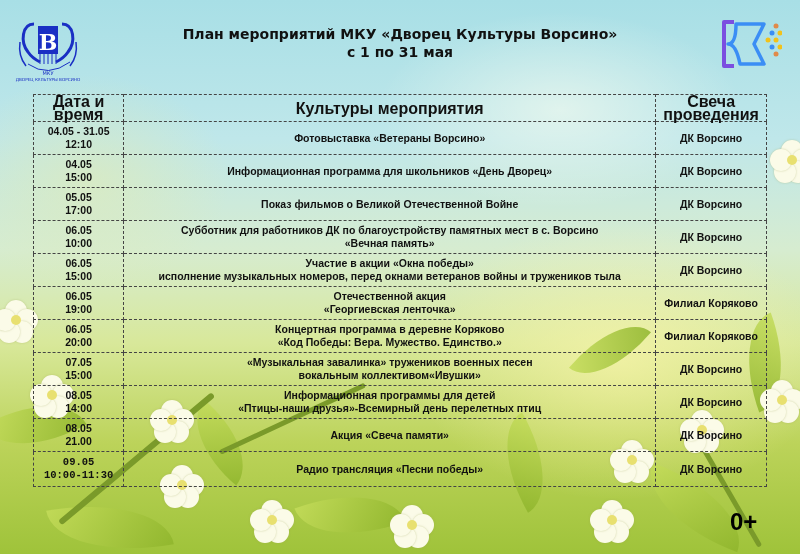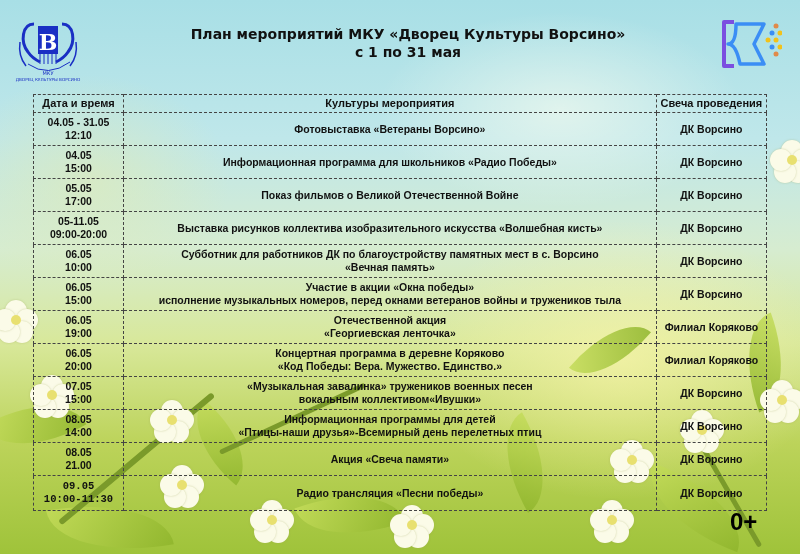--- a/index.html
+++ b/index.html
@@ -19,31 +19,31 @@
   .flower i:nth-child(2){ left:22px; top:9px; }
   .flower i:nth-child(3){ left:17px; top:21px; }
   .flower i:nth-child(4){ left:4px; top:21px; }
   .flower i:nth-child(5){ left:0; top:9px; }
   .flower b { position:absolute; left:17px; top:15px; width:10px; height:10px; border-radius:50%; background:#e8e070; }
   .stem { position:absolute; background:#7a9a2a; border-radius:3px; transform-origin:left center; }
 
   .logo-left { position:absolute; left:14px; top:12px; width:68px; height:70px; }
   .logo-right { position:absolute; left:718px; top:18px; width:64px; height:56px; }
 
-  .title { position:absolute; left:168px; top:25px; width:480px; text-align:center;
+  .title { position:absolute; left:160px; top:25px; width:480px; text-align:center;
            font-weight:bold; font-size:14px; line-height:18px; color:#111; }
 
   table.schedule {
     position:absolute; left:33px; top:94px; width:734px; border-collapse:collapse;
     font-family:"Liberation Sans", sans-serif; font-weight:bold; font-size:10.5px; color:#111;
   }
   table.schedule th, table.schedule td {
     border:1px dashed #444; text-align:center; vertical-align:middle; padding:0 2px; line-height:13px;
   }
-  table.schedule th { height:17px; font-size:11px; }
+  table.schedule th { height:17px; font-size:16px; }
   table.schedule td { height:32px; }
   .c-date { width:86px; }
   .c-name { width:536px; }
   .c-place { width:106px; }
   .multiline { white-space:pre-line; }
 
   .age { position:absolute; left:730px; top:508px; font-family:"Liberation Sans", sans-serif;
          font-weight:bold; font-size:24px; color:#000; }
 </style>
 </head>
@@ -201,33 +201,27 @@
   <tbody>
     <tr>
       <td class="multiline">04.05 - 31.05
 12:10</td>
       <td class="multiline">Фотовыставка «Ветераны Ворсино»</td>
       <td>ДК Ворсино</td>
     </tr>
     <tr>
       <td class="multiline">04.05
 15:00</td>
-      <td class="multiline">Информационная программа для школьников «Радио Победы»</td>
+      <td class="multiline">Информационная программа для школьников «День Дворец»</td>
       <td>ДК Ворсино</td>
     </tr>
     <tr>
       <td class="multiline">05.05
 17:00</td>
       <td class="multiline">Показ фильмов о Великой Отечественной Войне</td>
-      <td>ДК Ворсино</td>
-    </tr>
-    <tr>
-      <td class="multiline">05-11.05
-09:00-20:00</td>
-      <td class="multiline">Выставка рисунков коллектива изобразительного искусства «Волшебная кисть»</td>
       <td>ДК Ворсино</td>
     </tr>
     <tr>
       <td class="multiline">06.05
 10:00</td>
       <td class="multiline">Субботник для работников ДК по благоустройству памятных мест в с. Ворсино
 «Вечная память»</td>
       <td>ДК Ворсино</td>
     </tr>
     <tr>

